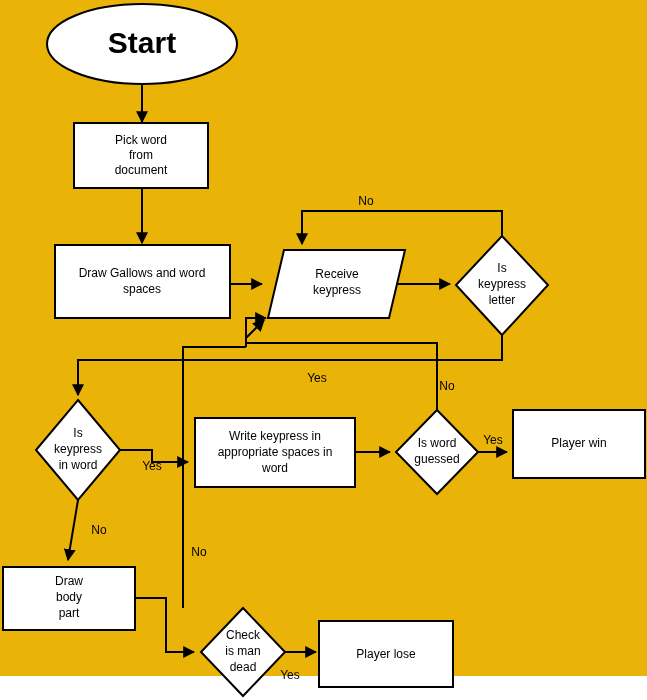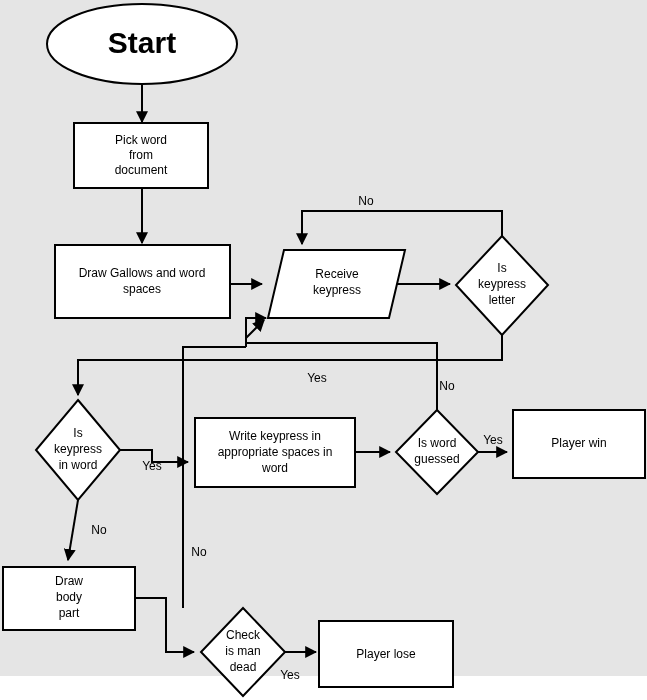--- a/index.html
+++ b/index.html
@@ -10,21 +10,21 @@
   body {
     width: 647px;
     height: 700px;
     font-family: "Liberation Sans", sans-serif;
     overflow: hidden;
   }
   #flowchart-canvas {
     position: relative;
     width: 647px;
     height: 676px;
-    background: #e5e5e5;
+    background: #eab308;
   }
   svg#flow-svg {
     position: absolute;
     top: 0;
     left: 0;
     width: 647px;
     height: 700px;
   }
   .shape-fill {
     fill: #ffffff;

